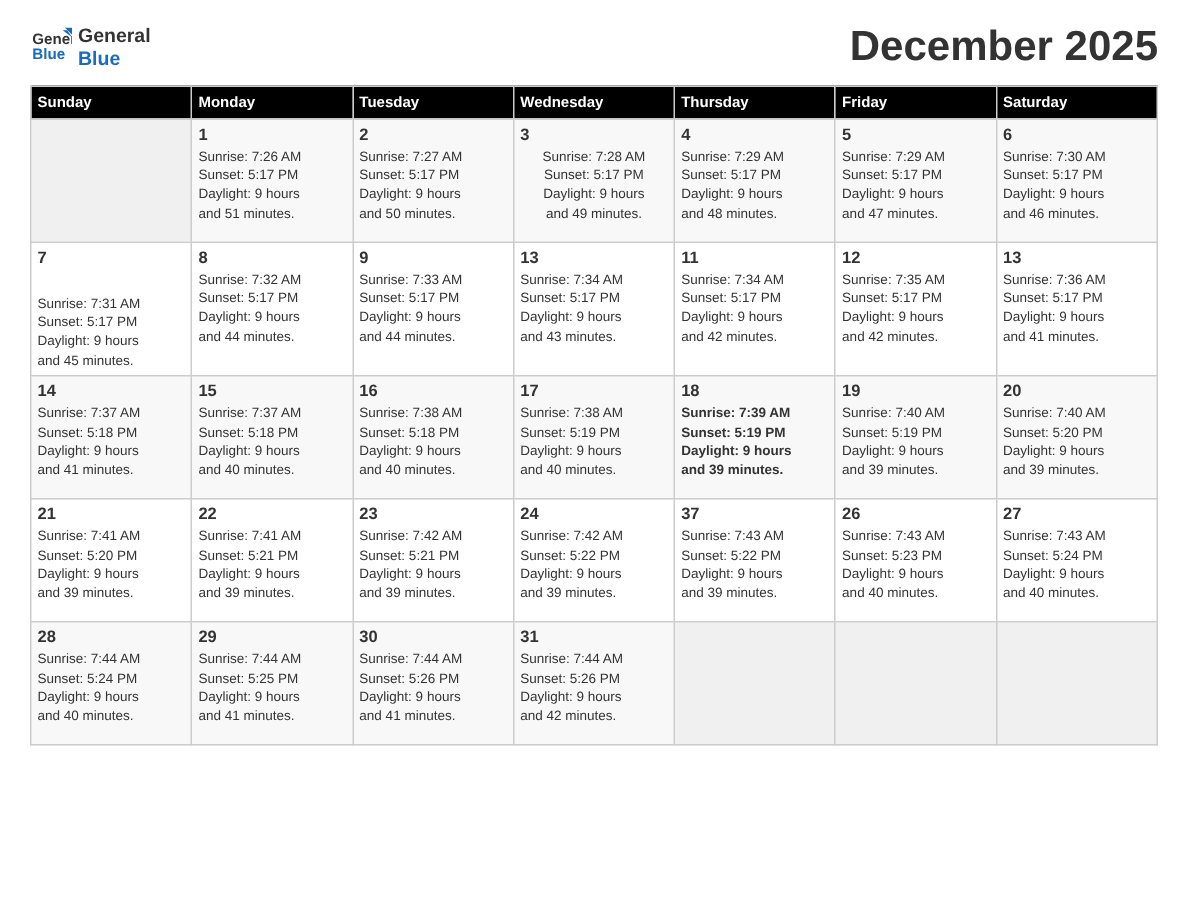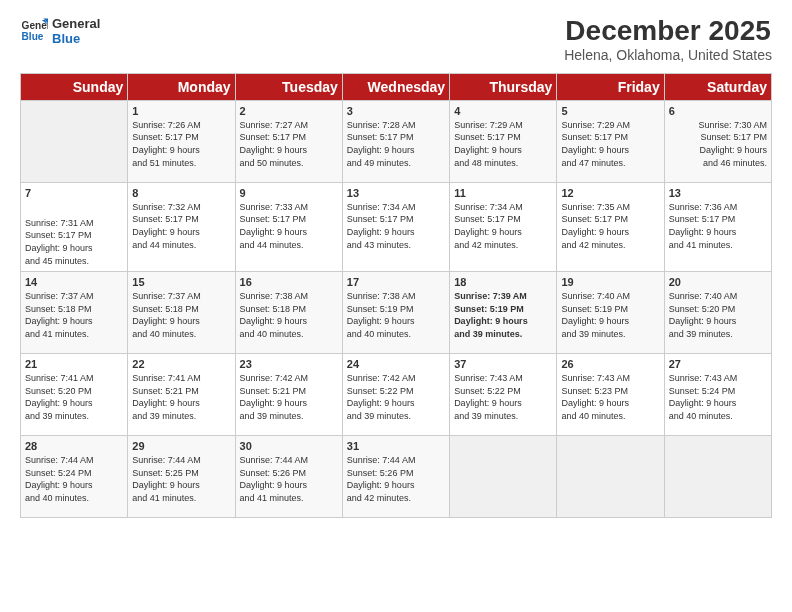--- a/index.html
+++ b/index.html
@@ -43,26 +43,26 @@
     .location {
       font-size: 14px;
       color: #555;
     }
     table {
       width: 100%;
       border-collapse: collapse;
       table-layout: fixed;
     }
     thead th {
-      background-color: #b91c1c;
+      background-color: #000000;
       color: #fff;
-      font-size: 14px;
+      font-size: 10px;
       font-weight: bold;
       padding: 5px 4px;
-      text-align: right;
+      text-align: left;
       border: 1px solid #ccc;
     }
     tbody td {
       border: 1px solid #ccc;
       vertical-align: top;
       padding: 4px 4px;
       height: 82px;
       background: #fff;
     }
     tbody tr:nth-child(odd) td {
@@ -96,21 +96,20 @@
         <polygon points="28,4 36,10 32,4" fill="#1a6bba"></polygon>
         <polygon points="30,2 36,8 36,2" fill="#1a6bba"></polygon>
       </svg>
       <div style="display:flex;flex-direction:column;">
         <span style="font-size:13px;font-weight:bold;color:#333;">General</span>
         <span style="font-size:13px;font-weight:bold;color:#1a6bba;">Blue</span>
       </div>
     </div>
     <div class="title-area">
       <div class="month-title">December 2025</div>
-      <div class="location">Helena, Oklahoma, United States</div>
     </div>
   </div>
 
   <table>
     <thead>
       <tr>
       <th>Sunday</th>
           <th>Monday</th>
           <th>Tuesday</th>
           <th>Wednesday</th>
@@ -131,42 +130,42 @@
           </td>
           <td>
             <span class="day-num">2</span>
             <div class="day-info" style="white-space: pre-line;">Sunrise: 7:27 AM
 Sunset: 5:17 PM
 Daylight: 9 hours
 and 50 minutes.</div>
           </td>
           <td>
             <span class="day-num">3</span>
-            <div class="day-info" style="white-space: pre-line;">Sunrise: 7:28 AM
+            <div class="day-info" style="white-space: pre-line; text-align: center;">Sunrise: 7:28 AM
 Sunset: 5:17 PM
 Daylight: 9 hours
 and 49 minutes.</div>
           </td>
           <td>
             <span class="day-num">4</span>
             <div class="day-info" style="white-space: pre-line;">Sunrise: 7:29 AM
 Sunset: 5:17 PM
 Daylight: 9 hours
 and 48 minutes.</div>
           </td>
           <td>
             <span class="day-num">5</span>
             <div class="day-info" style="white-space: pre-line;">Sunrise: 7:29 AM
 Sunset: 5:17 PM
 Daylight: 9 hours
 and 47 minutes.</div>
           </td>
           <td>
             <span class="day-num">6</span>
-            <div class="day-info" style="white-space: pre-line; text-align: right;">Sunrise: 7:30 AM
+            <div class="day-info" style="white-space: pre-line;">Sunrise: 7:30 AM
 Sunset: 5:17 PM
 Daylight: 9 hours
 and 46 minutes.</div>
           </td>
         </tr>
         <tr>
           <td>
             <span class="day-num">7</span>
             <div class="day-info" style="white-space: pre-line; margin-top: 18px;">Sunrise: 7:31 AM
 Sunset: 5:17 PM

